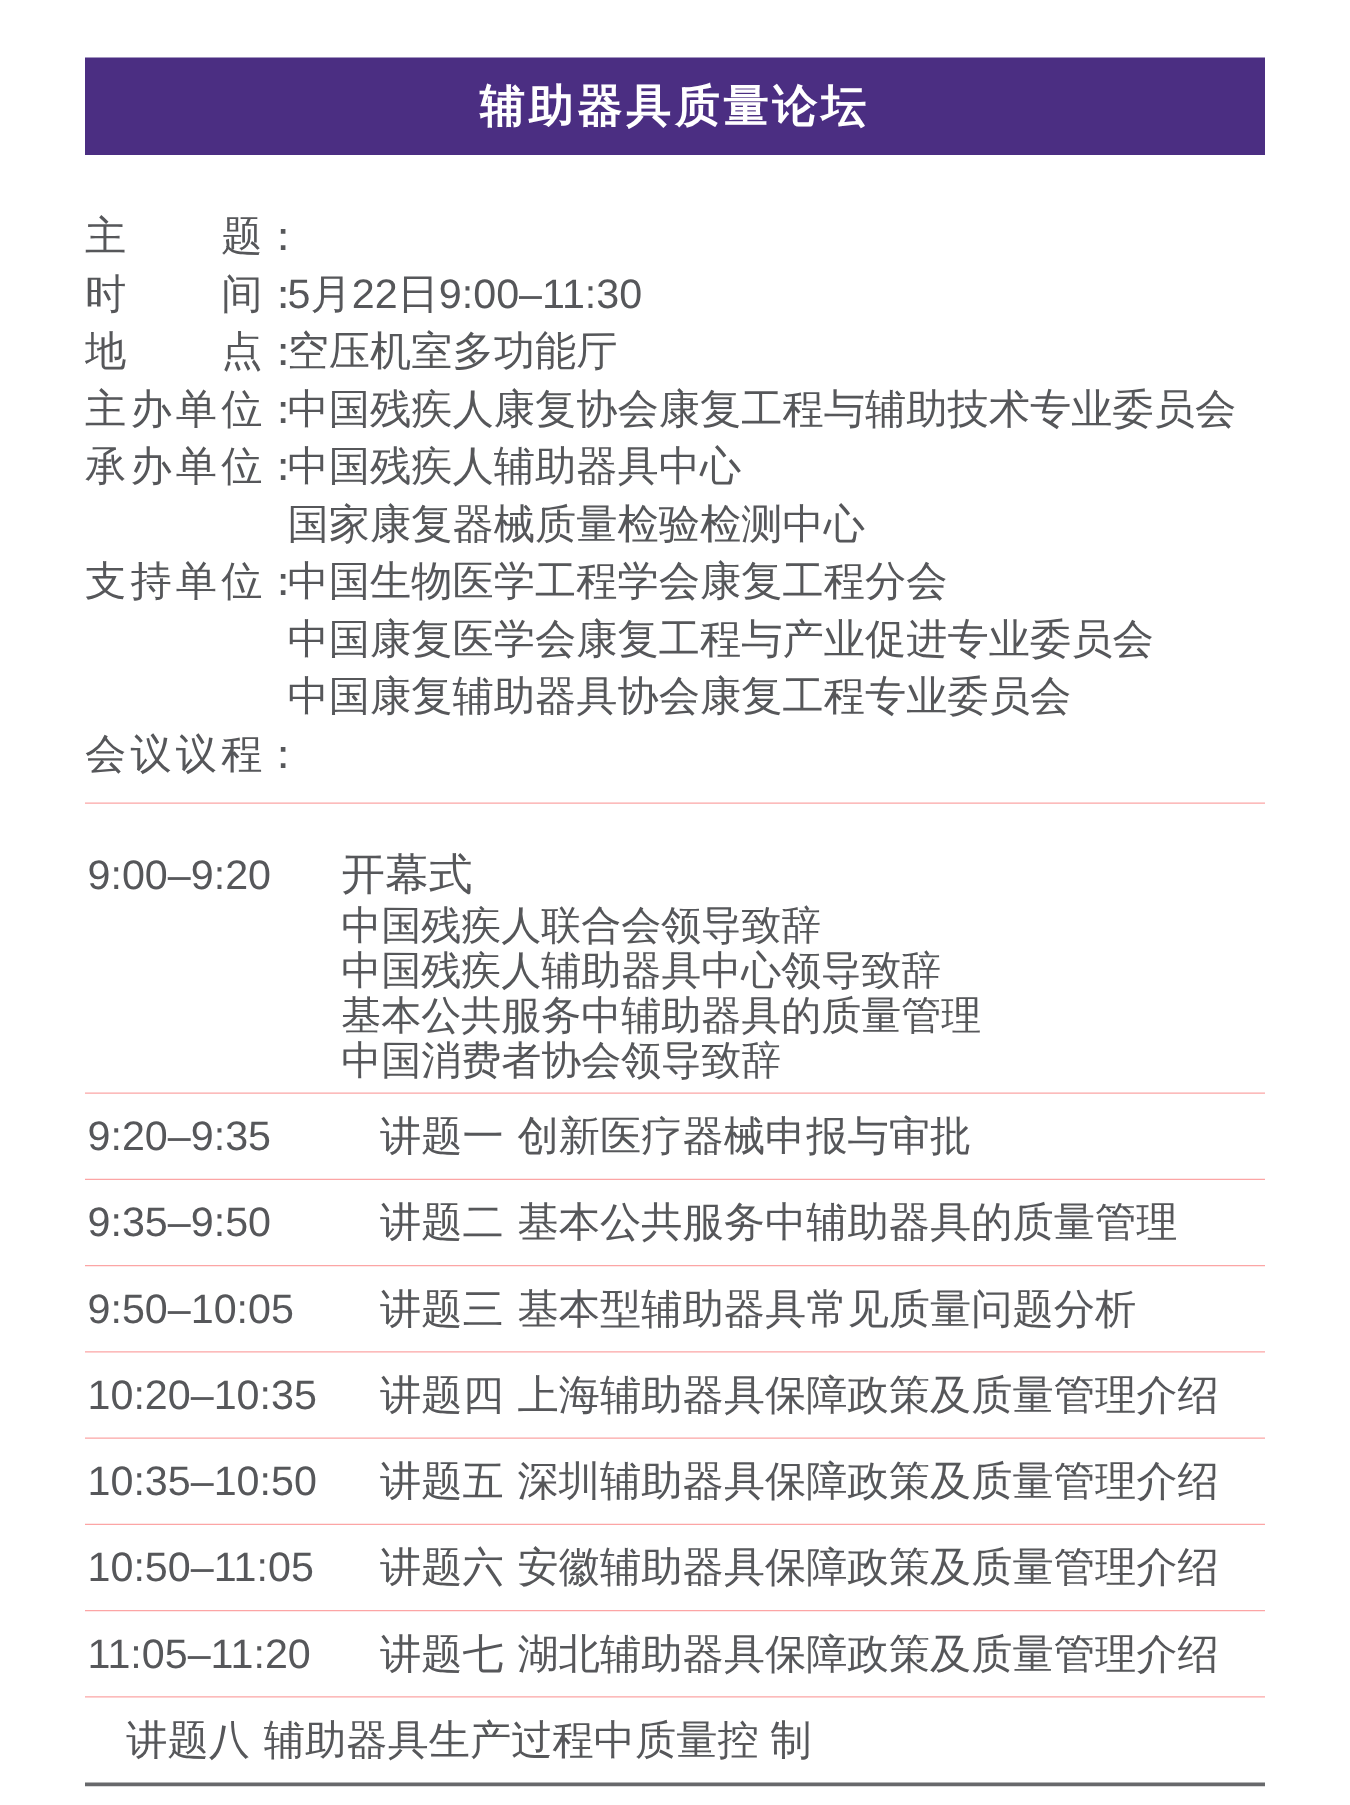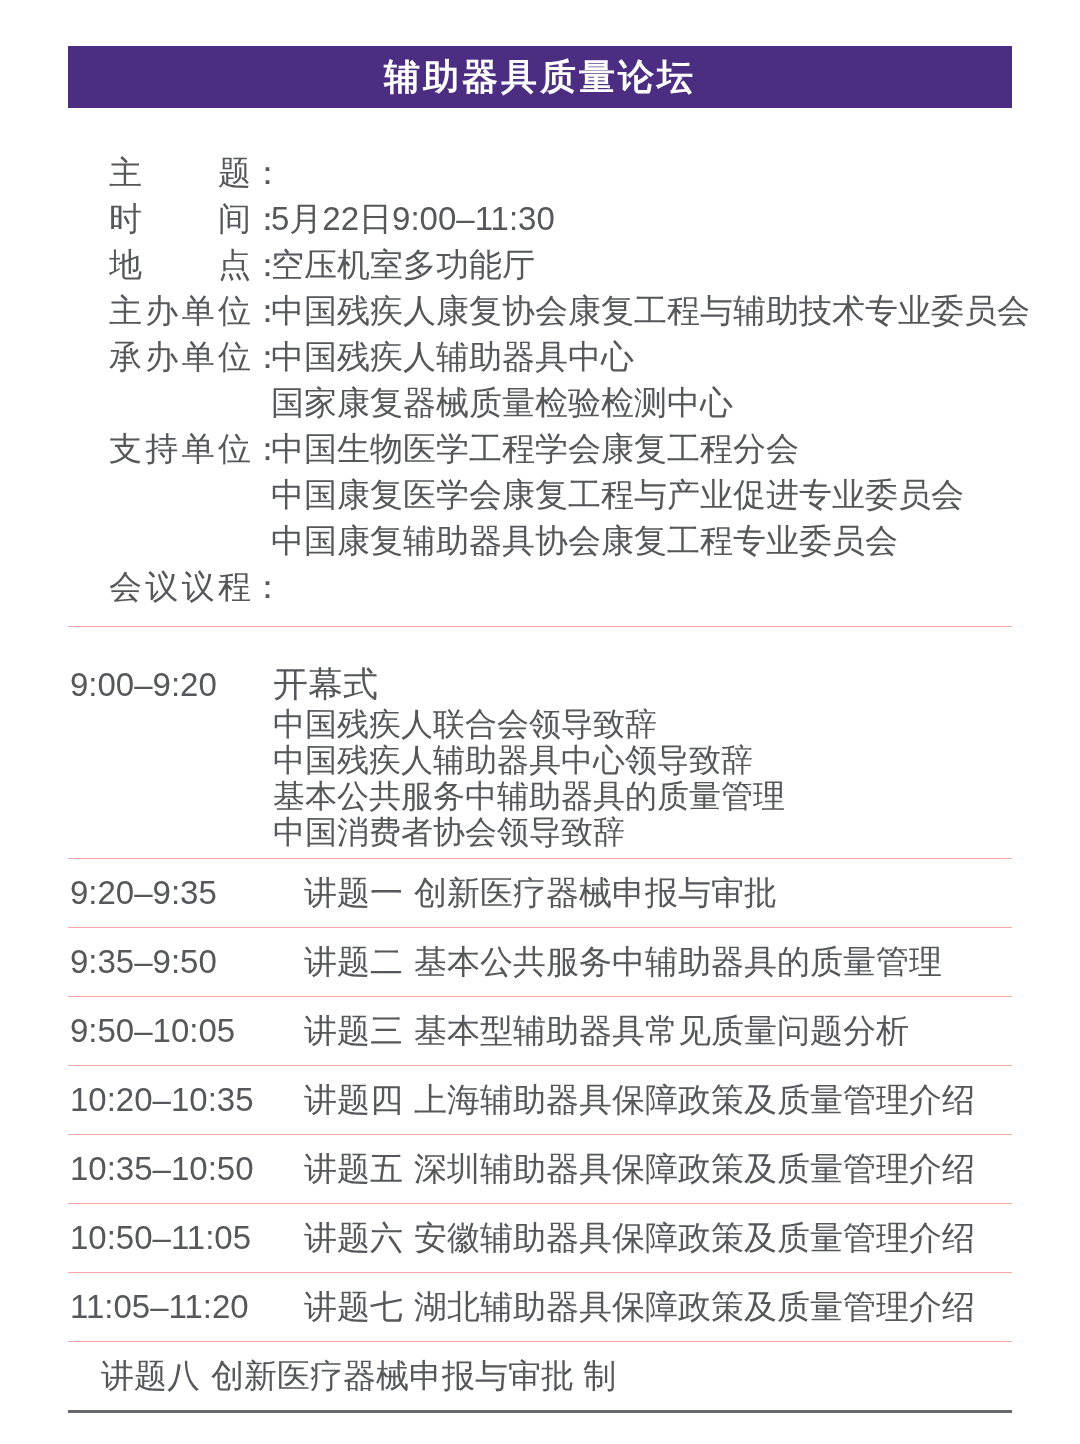--- a/index.html
+++ b/index.html
@@ -14,42 +14,41 @@
     color: #56575a;
     overflow: hidden;
   }
   .page {
     padding: 0 68px;
     box-sizing: border-box;
   }
   
   .banner {
     margin-top: 46px;
-    height: 62px;
+    height: 78px;
     background: #4B2E82;
     display: flex;
     align-items: center;
     justify-content: center;
   }
   .banner-title {
     color: #ffffff;
     font-size: 36px;
     font-weight: bold;
     letter-spacing: 3px;
   }
   
   .info {
     margin-top: 42px;
     font-size: 33px;
   }
   .info-line {
     display: flex;
     line-height: 46px;
     white-space: nowrap;
-    margin-left: 41px;
   }
   .info-label {
     display: inline-block;
     width: 142px;
     text-align: justify;
     text-align-last: justify;
     flex: 0 0 142px;
   }
   .info-colon {
     flex: 0 0 20px;
@@ -211,17 +210,17 @@
     </div>
 
     <div class="agenda-row">
       <span class="agenda-time">11:05–11:20</span>
       <span class="talk-label">讲题七</span>
       <span class="talk-title">湖北辅助器具保障政策及质量管理介绍</span>
     </div>
 
     <div class="agenda-row">
       <span class="talk-label">讲题八</span>
-      <span class="talk-title">创新医疗器械申报与审批 制</span>
+      <span class="talk-title">辅助器具生产过程中质量控 制</span>
     </div>
 
   </div>
 </div>
 
 </body></html>

